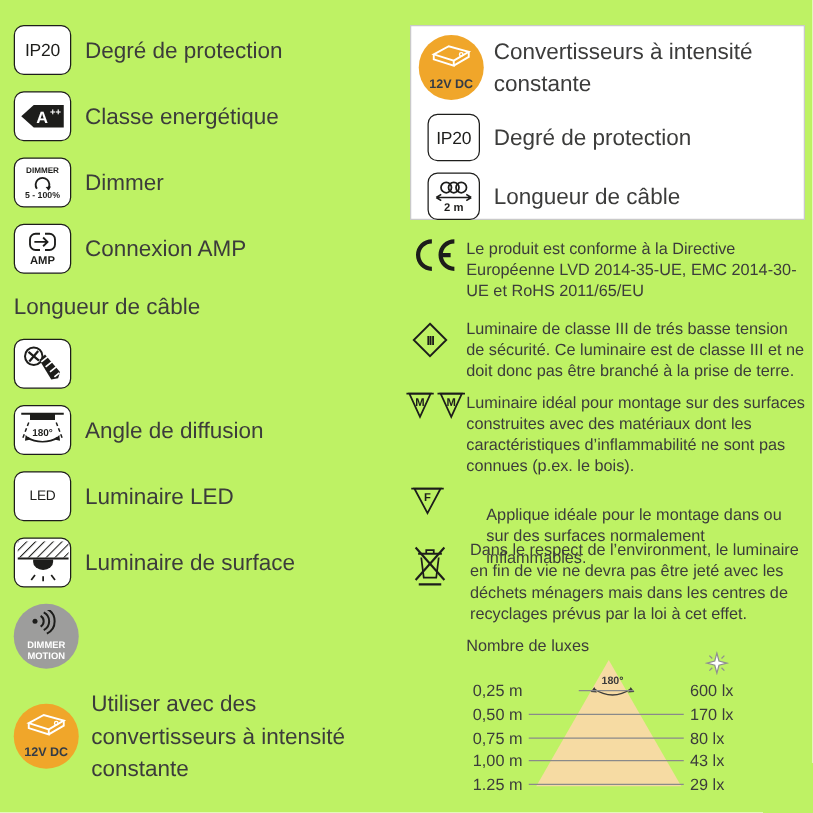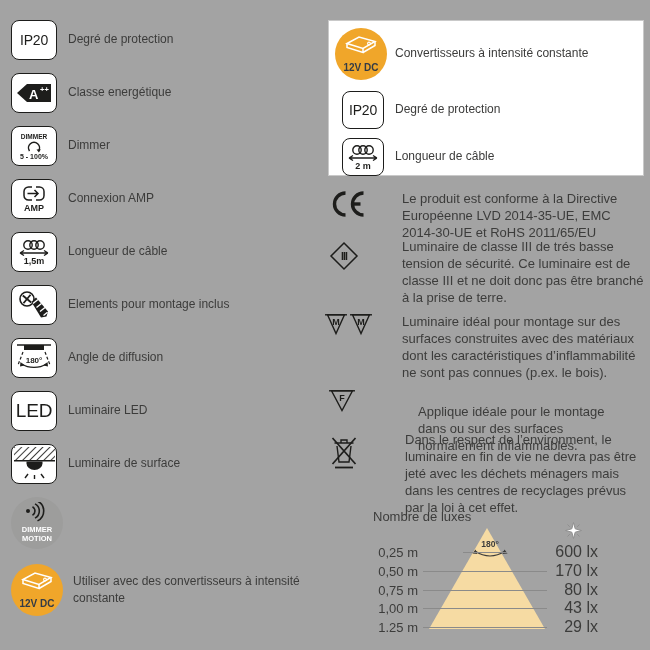--- a/index.html
+++ b/index.html
@@ -1,25 +1,25 @@
 <!DOCTYPE html>
 <html><head>
 <meta charset="utf-8">
 <style>
   html,body{margin:0;padding:0;background:#fff;}
-  .sheet{position:relative;width:650px;height:650px;background:#a3a3a3;overflow:hidden;
+  .sheet{position:relative;width:650px;height:650px;background:#bef264;overflow:hidden;
          font-family:"Liberation Sans",sans-serif;color:#3c3c3b;}
   
   .col-left{position:absolute;left:11px;top:20px;width:310px;}
   .spec-row{display:flex;align-items:center;margin-bottom:13px;}
   .icon-cell{width:57px;flex:none;display:flex;justify-content:flex-start;}
   .sq-icon{width:46px;height:40px;box-sizing:border-box;border:1.5px solid #1d1d1b;border-radius:8px;
            background:#fff;display:flex;flex-direction:column;align-items:center;justify-content:center;}
   .sq-icon .big{font-size:14px;color:#1d1d1b;letter-spacing:-0.2px;}
-  .spec-label{font-size:12px;line-height:1.45;color:#3c3c3b;}
+  .spec-label{font-size:18px;line-height:1.45;color:#3c3c3b;}
   .wrap-label{width:235px;display:inline-block;}
   .circle-icon{width:52px;height:52px;border-radius:50%;position:relative;flex:none;}
   .circle-orange{background:#F0A62A;}
   .circle-gray{background:#9D9D9C;}
   .circle-caption{position:absolute;left:0;right:0;bottom:7px;text-align:center;
                   font-weight:bold;color:#333B46;font-size:10px;}
   .sensor-caption{position:absolute;left:0;right:0;bottom:6px;text-align:center;font-weight:bold;
                   color:#fff;font-size:7.5px;line-height:1.2;}
   .driver-svg{position:absolute;left:9px;top:6px;}
   .waves-svg{position:absolute;left:10px;top:5px;}
@@ -30,31 +30,31 @@
   
   .spec-box{position:absolute;left:328px;top:20px;width:316px;height:156px;box-sizing:border-box;
             border:1px solid #C9C9C9;background:#fff;padding:5px 0 0 6px;}
   .box-row{display:flex;align-items:center;}
   .box-row .icon-cell{width:60px;}
   .box-row-1{height:56px;}
   .box-row-2{height:42px;margin-top:7px;}
   .box-row-2 .icon-cell,.box-row-3 .icon-cell{padding-left:7px;width:53px;}
   .box-row-3{height:40px;margin-top:6px;}
   .sq-icon.small{width:42px;height:38px;}
-  .notice{position:absolute;left:328px;width:318px;display:flex;gap:29px;}
+  .notice{position:absolute;left:328px;width:318px;display:flex;}
   .notice-icon-cell{width:45px;flex:none;}
   .notice-text{font-size:13px;line-height:17px;color:#3c3c3b;width:273px;}
   
   .lux-chart{position:absolute;left:370px;top:506px;width:235px;height:140px;}
   .lux-title{position:absolute;left:3px;top:3px;font-size:13px;color:#3c3c3b;}
   .cone-svg{position:absolute;left:52px;top:16px;}
   .lux-row{position:absolute;left:0;width:228px;height:18px;display:flex;align-items:center;}
   .lux-dist{width:48px;text-align:right;font-size:13px;flex:none;}
   .lux-line{flex:1;border-top:1px solid #8a8a8a;margin:0 5px;height:0;}
-  .lux-val{width:46px;text-align:right;font-size:16px;flex:none;}
+  .lux-val{width:46px;text-align:left;font-size:13px;flex:none;}
   .beam-angle{position:absolute;left:100px;top:33px;width:40px;text-align:center;}
   .beam-angle span{font-size:8.5px;font-weight:bold;color:#3c3c3b;display:block;}
   .star-icon{position:absolute;left:194px;top:15px;}
 </style>
 </head>
 <body>
 
 <div class="sheet">
 
   <div class="col-left">
@@ -103,49 +103,37 @@
           <path d="M14,2 h3.5 a4.5,4.5 0 0 1 4.5,4.5 v4 a4.5,4.5 0 0 1 -4.5,4.5 H14" fill="none" stroke="#1d1d1b" stroke-width="1.5"></path>
           <path d="M5.5,8.5 h10.5 m-3.5,-3.5 l3.5,3.5 l-3.5,3.5" fill="none" stroke="#1d1d1b" stroke-width="1.5"></path>
         </svg>
         <span class="amp-label">AMP</span>
       </div>
         </div>
       <span class="spec-label">Connexion AMP</span>
     </div>
 
     <div class="spec-row">
-      <div class="icon-cell">
-          <div class="sq-icon">
-        <svg width="32" height="17" viewBox="0 0 32 17">
-          <circle cx="10" cy="6" r="4.2" fill="none" stroke="#1d1d1b" stroke-width="1.4"></circle>
-          <circle cx="16" cy="6" r="4.2" fill="none" stroke="#1d1d1b" stroke-width="1.4"></circle>
-          <circle cx="22" cy="6" r="4.2" fill="none" stroke="#1d1d1b" stroke-width="1.4"></circle>
-          <path d="M2,14 H30 M2,14 l4,-2.5 M2,14 l4,2.5 M30,14 l-4,-2.5 M30,14 l-4,2.5" fill="none" stroke="#1d1d1b" stroke-width="1.3"></path>
-        </svg>
-        <span class="cab-label">1,5m</span>
-      </div>
-        </div>
       <span class="spec-label">Longueur de câble</span>
     </div>
 
     <div class="spec-row">
       <div class="icon-cell">
           <div class="sq-icon">
         <svg width="36" height="32" viewBox="0 0 36 32">
           <circle cx="11" cy="10" r="7" fill="none" stroke="#1d1d1b" stroke-width="1.6"></circle>
           <g transform="rotate(40 11 10)" stroke="#1d1d1b" stroke-width="1.8">
             <line x1="11" y1="4.5" x2="11" y2="15.5"></line>
                 <line x1="5.5" y1="10" x2="16.5" y2="10"></line>
           </g>
           <polygon points="15.5,13 20,8.5 32,22.5 30.5,27.5 25,28.5" fill="#1d1d1b"></polygon>
           <path d="M17,14.5 l5,-4 M20.5,18.5 l5,-4 M24,22.5 l5,-4 M27.5,26.5 l4,-3.2" stroke="#fff" stroke-width="1.4" fill="none"></path>
         </svg>
       </div>
         </div>
-      <span class="spec-label">Elements pour montage inclus</span>
     </div>
 
     <div class="spec-row">
       <div class="icon-cell">
           <div class="sq-icon">
         <svg width="38" height="30" viewBox="0 0 38 30">
           <line x1="2" y1="2" x2="36" y2="2" stroke="#1d1d1b" stroke-width="1.6"></line>
           <rect x="9" y="2" width="20" height="5" fill="#1d1d1b"></rect>
           <path d="M8,9 L3,22" stroke="#1d1d1b" stroke-width="1.2" stroke-dasharray="3 2" fill="none"></path>
           <path d="M30,9 L35,22" stroke="#1d1d1b" stroke-width="1.2" stroke-dasharray="3 2" fill="none"></path>
@@ -155,21 +143,21 @@
           <text x="19" y="20" text-anchor="middle" font-size="8" font-weight="bold" fill="#1d1d1b" font-family="Liberation Sans, sans-serif">180°</text>
         </svg>
       </div>
         </div>
       <span class="spec-label">Angle de diffusion</span>
     </div>
 
     <div class="spec-row">
       <div class="icon-cell">
           <div class="sq-icon">
-        <span class="big" style="font-size:19px;">LED</span>
+        <span class="big" style="font-size:11px;">LED</span>
       </div>
         </div>
       <span class="spec-label">Luminaire LED</span>
     </div>
 
     <div class="spec-row">
       <div class="icon-cell">
           <div class="sq-icon" style="overflow:hidden;">
         <svg width="41" height="35" viewBox="0 0 41 35">
           <defs>
@@ -263,21 +251,21 @@
     <div class="notice-icon-cell">
       <svg width="38" height="28" viewBox="0 0 38 28">
         <path d="M17.5,3 A11,11 0 1 0 17.5,25" fill="none" stroke="#1d1d1b" stroke-width="3.4"></path>
         <path d="M35.5,3 A11,11 0 1 0 35.5,25" fill="none" stroke="#1d1d1b" stroke-width="3.4"></path>
         <path d="M24.5,14 h8" stroke="#1d1d1b" stroke-width="3.4"></path>
       </svg>
     </div>
     <p class="notice-text" style="margin:0;">Le produit est conforme à la Directive Européenne LVD 2014-35-UE, EMC 2014-30-UE et RoHS 2011/65/EU</p>
   </div>
 
-  <div class="notice" style="top:238px;justify-content:space-between;">
+  <div class="notice" style="top:254px;justify-content:space-between;">
     <div class="notice-icon-cell" style="padding-top:2px;">
       <svg width="32" height="32" viewBox="0 0 32 32">
         <polygon points="16,3 29,16 16,29 3,16" fill="none" stroke="#1d1d1b" stroke-width="1.5"></polygon>
         <text x="16" y="20" text-anchor="middle" font-size="10.5" font-weight="bold" fill="#1d1d1b" letter-spacing="-1" font-family="Liberation Sans, sans-serif">III</text>
       </svg>
     </div>
     <p class="notice-text" style="margin:0;">Luminaire de classe III de trés basse tension de sécurité. Ce luminaire est de classe III et ne doit donc pas être branché à la prise de terre.</p>
   </div>
 
   <div class="notice" style="top:313px;">

